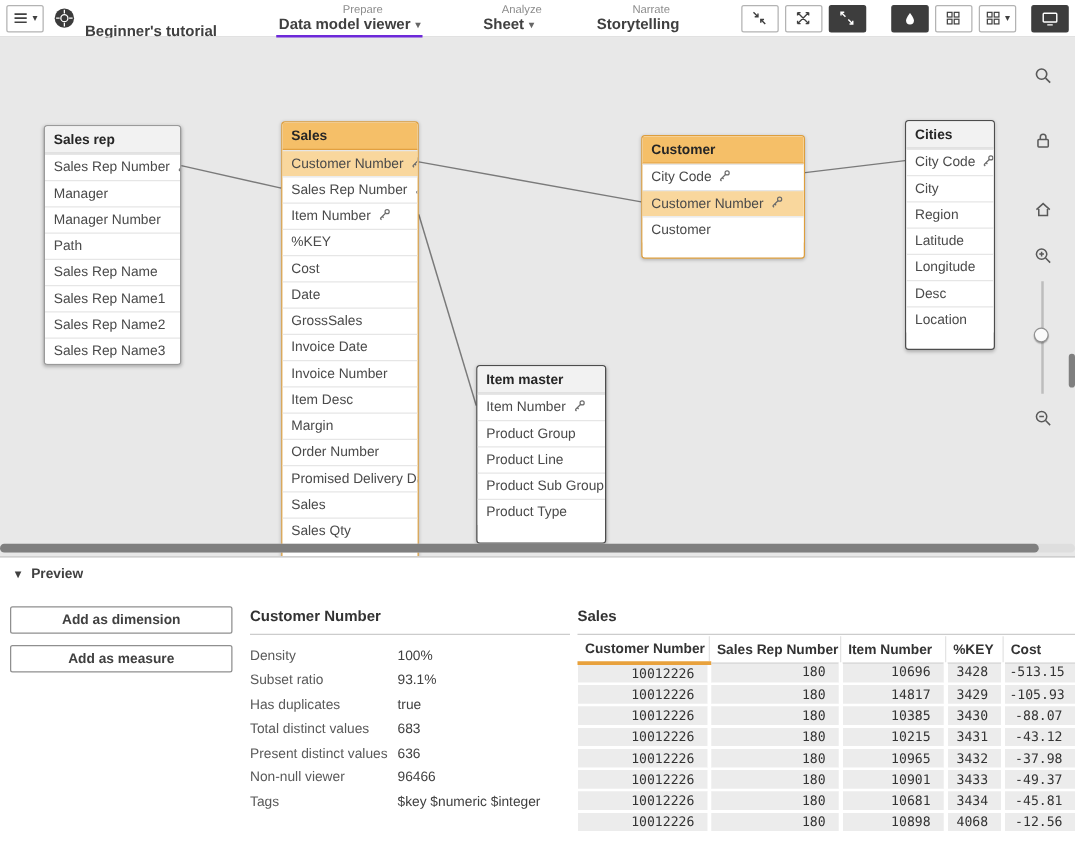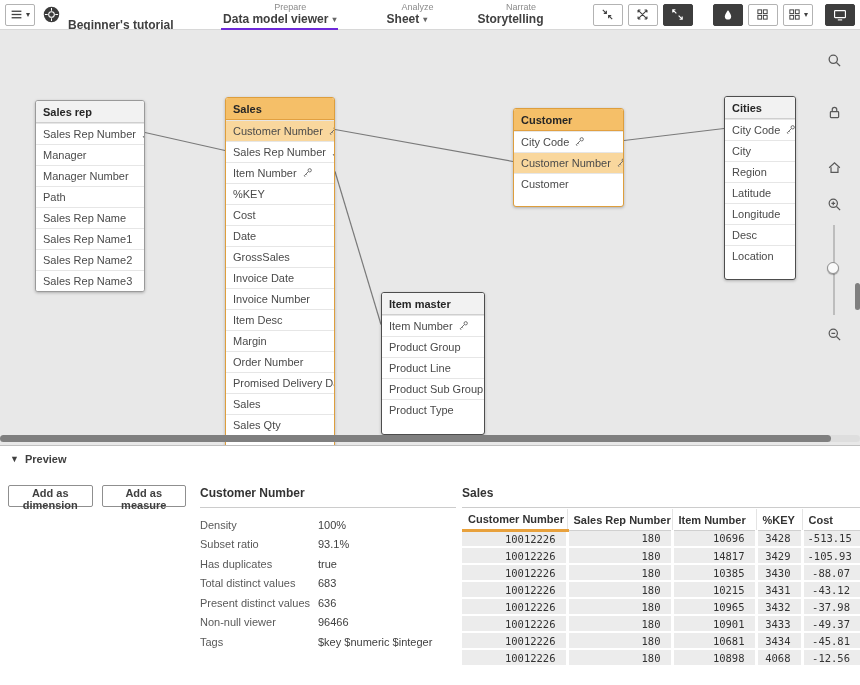--- a/index.html
+++ b/index.html
@@ -48,21 +48,21 @@
 
   .hscroll-track{position:absolute;left:0;bottom:3px;width:100%;height:7px;background:#dedede;border-radius:4px;}
   .hscroll-thumb{position:absolute;left:0;top:0;width:831px;height:7px;background:#7f7f7f;border-radius:4px;}
   .vscroll-thumb{position:absolute;right:0;top:253px;width:5px;height:27px;background:#7f7f7f;border-radius:3px;}
 
   
   .preview{position:relative;height:240px;background:#fff;border-top:1px solid #c0c0c0;}
   .preview-header{display:flex;align-items:center;gap:6px;height:26px;padding:0 10px;
     font-size:11px;font-weight:bold;color:#404040;cursor:pointer;}
   .preview-header .tri{font-size:9px;color:#404040;}
-  .pv-buttons{position:absolute;left:8px;top:39px;width:178px;display:flex;flex-direction:row;gap:9px;}
+  .pv-buttons{position:absolute;left:8px;top:39px;width:178px;display:flex;flex-direction:column;gap:9px;}
   .pv-btn{height:22px;width:100%;background:#fff;border:1px solid #8f8f8f;border-radius:2px;
     font-family:inherit;font-size:11px;font-weight:bold;color:#404040;cursor:pointer;}
   .pv-details{position:absolute;left:200px;top:38px;width:256px;}
   .pv-title{font-size:12px;font-weight:bold;color:#333;padding:2px 0 7px;border-bottom:1px solid #ccc;}
   .props{margin-top:7px;}
   .prop-row{display:flex;align-items:center;height:19.5px;font-size:11px;}
   .prop-label{width:118px;color:#595959;flex:0 0 auto;}
   .prop-value{color:#404040;}
   .pv-table{position:absolute;left:462px;top:38px;width:398px;}
   .pv-table table{border-collapse:collapse;table-layout:fixed;width:398px;font-size:11px;margin-top:1px;}
@@ -306,21 +306,21 @@
             <span>Product Line</span>
           </div>
           <div class="dm-field">
             <span>Product Sub Group</span>
           </div>
           <div class="dm-field">
             <span>Product Type</span>
           </div>
           <div style="height: 14px;"></div>
         </div>
-        <div class="dm-table border-orange" style="left: 513px; top: 78px; width: 111px;">
+        <div class="dm-table border-orange" style="left: 513px; top: 78px; width: 131px;">
           <div class="dm-header orange">Customer</div>
           <div class="dm-field">
             <span>City Code</span>
             <span class="key"><svg viewBox="0 0 16 16" width="11" height="11" fill="none" stroke="currentColor" stroke-width="1.4">
                 <circle cx="11.2" cy="4.8" r="2.4"></circle>
                 <path d="M9.3 6.7 3.2 12.8M3.2 12.8l1.5 1.5M5.6 10.4l1.5 1.5"></path>
               </svg></span>
           </div>
           <div class="dm-field highlight">
             <span>Customer Number</span>

